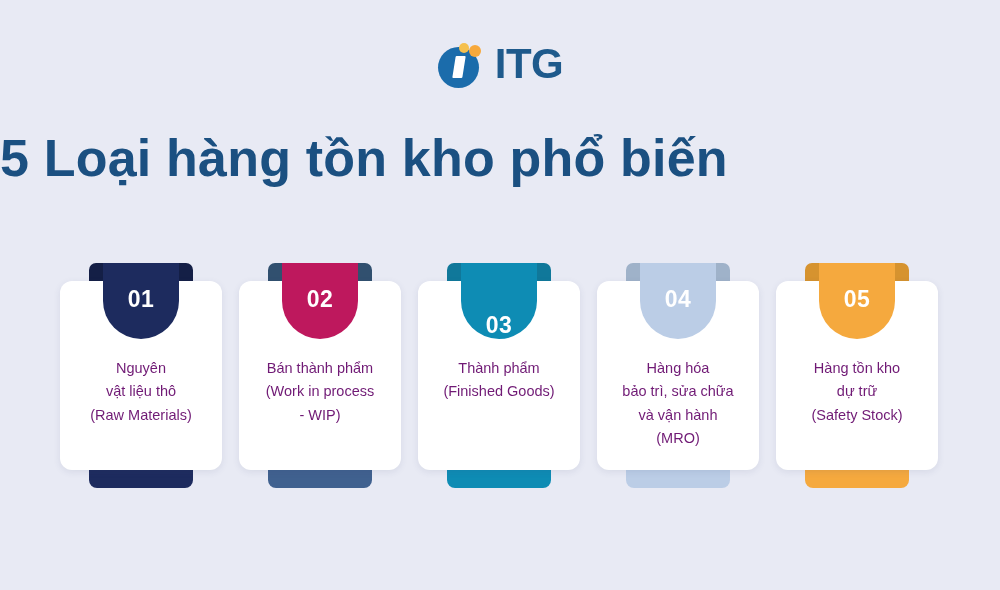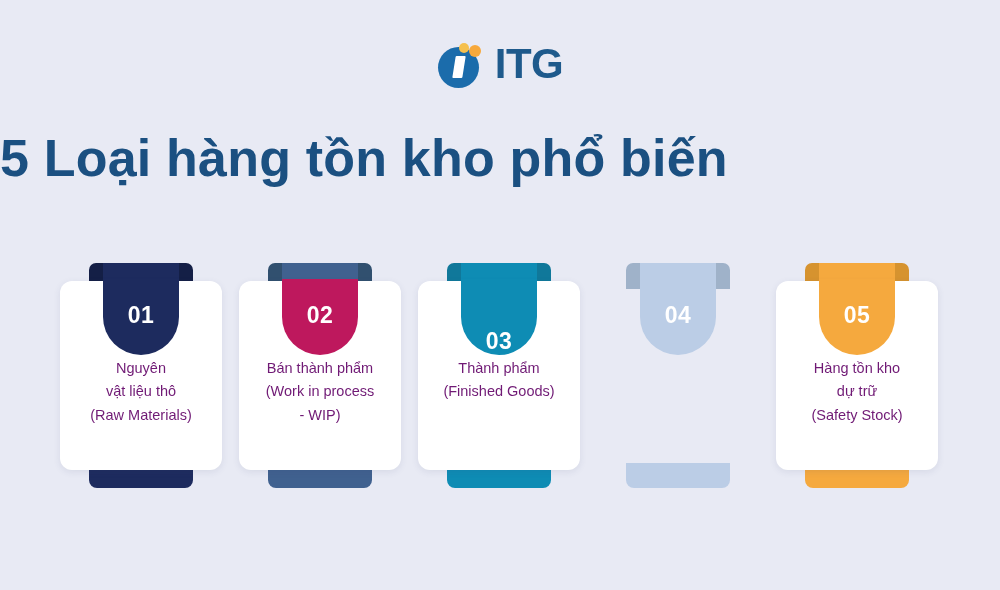--- a/index.html
+++ b/index.html
@@ -128,21 +128,20 @@
     position: absolute;
     left: 43px;
     top: 0;
     width: 76px;
     height: 76px;
     border-radius: 0 0 38px 38px;
     z-index: 3;
     display: flex;
     align-items: flex-start;
     justify-content: center;
-    margin-top: 16px;
   }
   .badge-num {
     color: #ffffff;
     font-size: 23px;
     font-weight: bold;
     letter-spacing: 0.5px;
     padding-top: 23px;
   }
   
   .ribbon-bottom {
@@ -234,20 +233,26 @@
     </div>
     <div class="badge" style="background: rgb(14, 140, 180); align-items: flex-end;">
       <span class="badge-num">03</span>
     </div>
   </div>
 
   <div class="card">
     <div class="ribbon-top" style="background: rgb(159, 178, 201);"></div>
     <div class="ribbon-top-inner" style="background: rgb(187, 205, 230);"></div>
     <div class="ribbon-bottom" style="background: rgb(187, 205, 230);"></div>
+    <div class="card-face">
+      <div class="card-text">Hàng hóa
+bảo trì, sửa chữa
+và vận hành
+(MRO)</div>
+    </div>
     <div class="badge" style="background: rgb(187, 205, 230);">
       <span class="badge-num">04</span>
     </div>
   </div>
 
   <div class="card">
     <div class="ribbon-top" style="background: rgb(214, 147, 47);"></div>
     <div class="ribbon-top-inner" style="background: rgb(245, 169, 62);"></div>
     <div class="ribbon-bottom" style="background: rgb(245, 169, 62);"></div>
     <div class="card-face">

